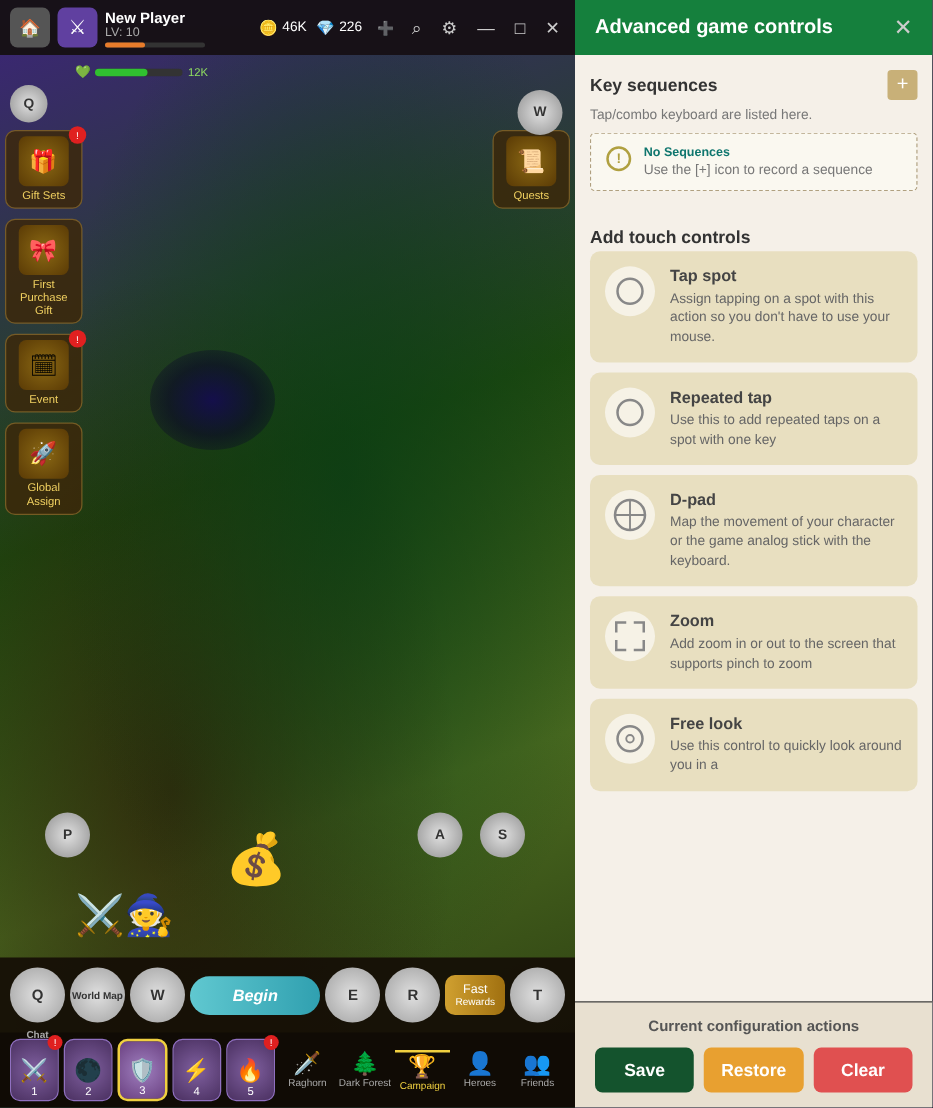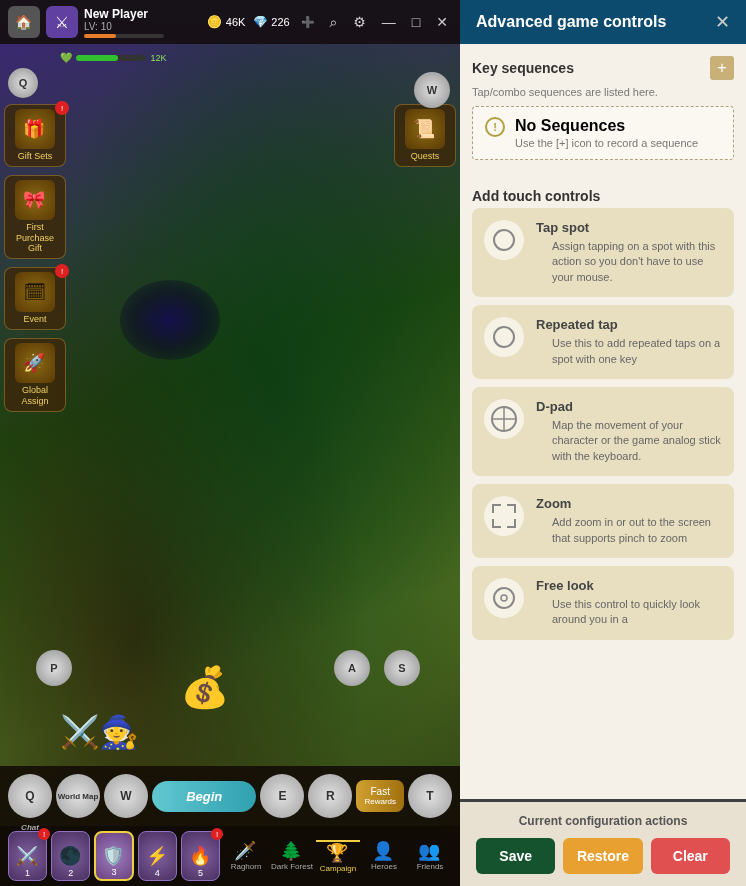--- a/index.html
+++ b/index.html
@@ -249,21 +249,20 @@
       font-weight: bold;
     }
     .action-btn .sub-label {
       position: absolute;
       bottom: -14px;
       left: 50%;
       transform: translateX(-50%);
       color: #aaa;
       font-size: 8px;
       white-space: nowrap;
-      font-style: italic;
     }
     .begin-btn {
       background: linear-gradient(90deg, #60c8d0, #30a0b0);
       border-radius: 20px;
       padding: 8px 16px;
       color: #fff;
       font-size: 13px;
       font-weight: bold;
       flex: 1;
       text-align: center;
@@ -349,21 +348,21 @@
     .right-panel {
       width: 286px;
       height: 886px;
       background: #f5f0e8;
       display: flex;
       flex-direction: column;
       flex-shrink: 0;
     }
 
     .panel-header {
-      background: #0c4a6e;
+      background: #15803d;
       color: #fff;
       padding: 12px 16px;
       display: flex;
       align-items: center;
       justify-content: space-between;
       height: 44px;
     }
     .panel-title {
       font-size: 16px;
       font-weight: bold;
@@ -432,23 +431,23 @@
       font-size: 11px;
       flex-shrink: 0;
       font-weight: bold;
     }
     .no-seq-text {
       display: flex;
       flex-direction: column;
       gap: 2px;
     }
     .no-seq-title {
-      font-size: 16px;
-      font-weight: bold;
-      color: #000000;
+      font-size: 10px;
+      font-weight: bold;
+      color: #0f766e;
     }
     .no-seq-desc {
       font-size: 11px;
       color: #777;
     }
 
     
     .touch-section-title {
       font-size: 14px;
       font-weight: bold;
@@ -487,28 +486,27 @@
     .control-name {
       font-size: 13px;
       font-weight: bold;
       color: #444;
       margin-bottom: 4px;
     }
     .control-desc {
       font-size: 11px;
       color: #666;
       line-height: 1.4;
-      margin-left: 16px;
     }
 
     
     .panel-footer {
       background: #e8e0d0;
       padding: 12px 16px;
-      border-top: 3px solid #404040;
+      border-top: 1px solid #404040;
     }
     .footer-label {
       font-size: 12px;
       font-weight: bold;
       color: #555;
       text-align: center;
       margin-bottom: 10px;
     }
     .footer-buttons {
       display: flex;
@@ -726,21 +724,21 @@
     <span class="close-btn">✕</span>
   </div>
 
   <div class="panel-content">
 
     <div>
       <div class="section-header">
         <span class="section-title">Key sequences</span>
         <button class="add-btn">+</button>
       </div>
-      <div class="section-desc">Tap/combo sequences are listed here.</div>
+      <div class="section-desc">Tap/combo keyboard are listed here.</div>
       <div class="no-sequences-box">
         <div class="info-icon">!</div>
         <div class="no-seq-text">
           <div class="no-seq-title">No Sequences</div>
           <div class="no-seq-desc">Use the [+] icon to record a sequence</div>
         </div>
       </div>
     </div>
 
     <div>

